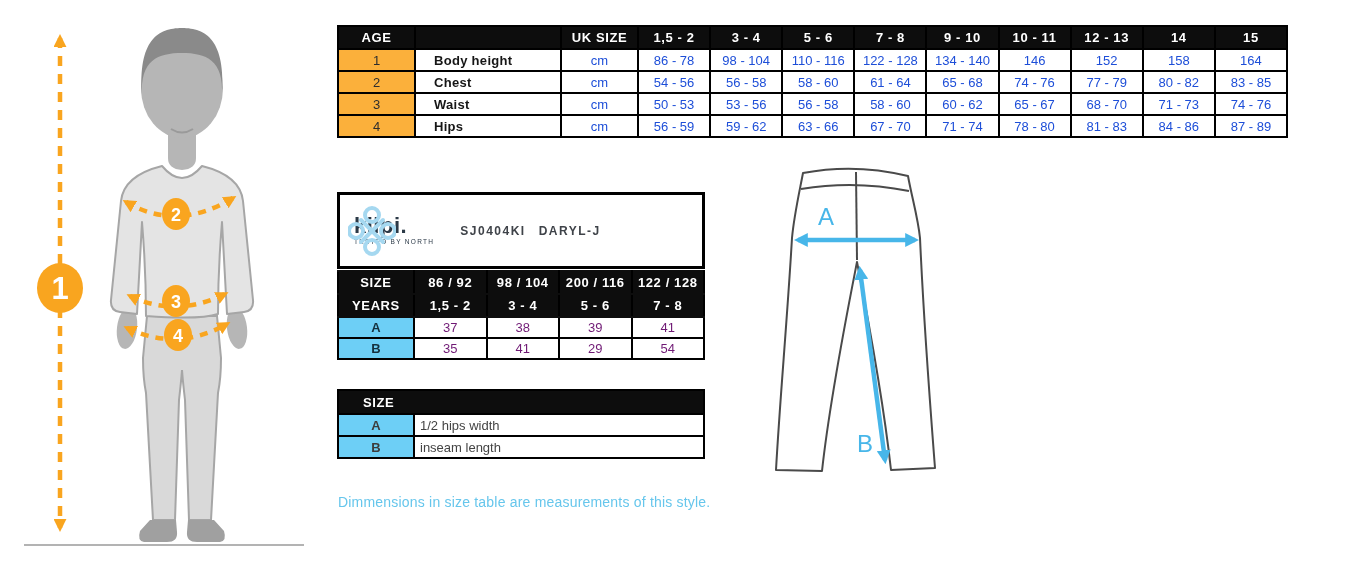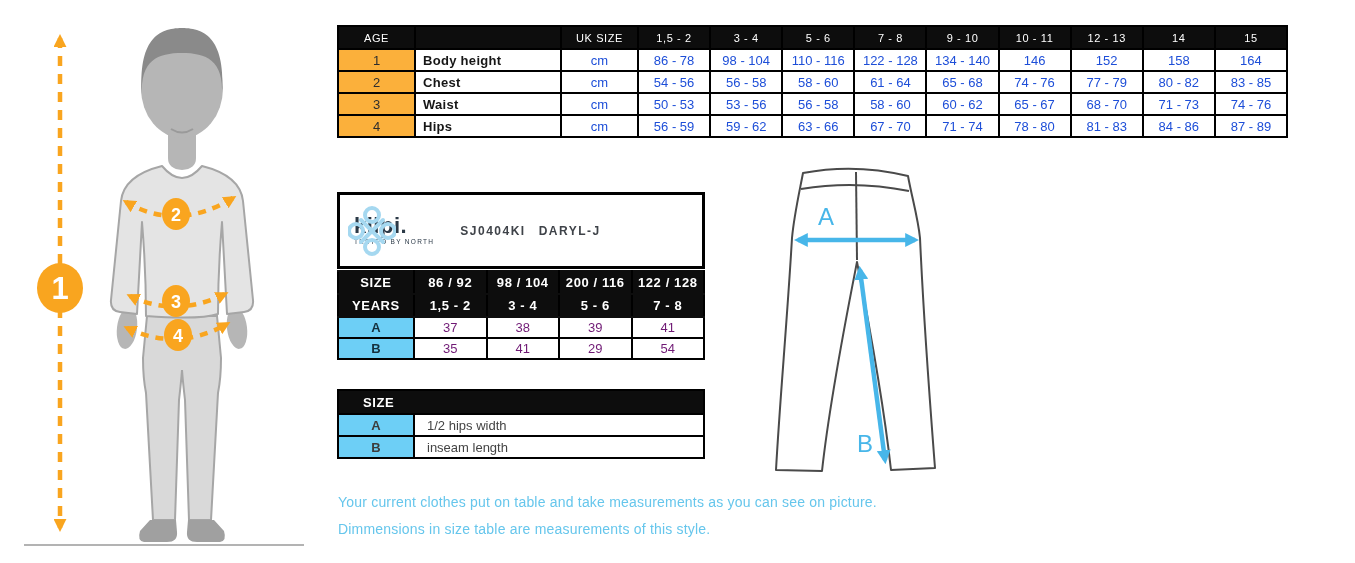--- a/index.html
+++ b/index.html
@@ -7,36 +7,36 @@
          font-family:"Liberation Sans",sans-serif;}
   svg{position:absolute;}
   .figure-svg{left:12px;top:8px;}
   .pants-svg{left:763px;top:158px;}
 
   table{position:absolute;border-collapse:collapse;table-layout:fixed;background:#fff;}
   th,td{border:2px solid #000;text-align:center;white-space:nowrap;overflow:hidden;padding:0;}
 
   
   .age-table{left:337px;top:25px;width:951px;}
-  .age-table th{background:#0d0d0d;color:#fff;font-size:11px;font-weight:normal;height:21px;letter-spacing:.6px;}
+  .age-table th{background:#0d0d0d;color:#fff;font-size:13px;font-weight:bold;height:21px;letter-spacing:.6px;}
   .age-table td{font-size:13px;color:#1d4ed8;height:20px;}
   .age-table td.num{background:#fbb03b;color:#2e2e2e;}
-  .age-table td.lbl{text-align:left;padding-left:7px;color:#161616;font-weight:bold;letter-spacing:.3px;}
+  .age-table td.lbl{text-align:left;padding-left:18px;color:#161616;font-weight:bold;letter-spacing:.3px;}
 
   
   .style-table{left:337px;top:270px;width:368px;}
   .style-table th{background:#0d0d0d;color:#fff;font-size:13px;font-weight:bold;height:21px;letter-spacing:.6px;border-color:#0d0d0d;border-left-color:#000;border-right-color:#000;}
   .style-table td{font-size:13px;color:#701a75;height:19px;}
   td.key{background:#6dcff6;color:#15313e;font-weight:bold;}
 
   
   .legend-table{left:337px;top:389px;width:368px;}
   .legend-table th{background:#0d0d0d;color:#fff;font-size:13px;font-weight:bold;height:22px;text-align:left;padding-left:24px;letter-spacing:.6px;}
   .legend-table td{font-size:13px;height:20px;color:#3c3c3c;}
-  .legend-table td.desc{text-align:left;padding-left:12px;color:#444;}
+  .legend-table td.desc{text-align:left;padding-left:5px;color:#444;}
 
   
   .brand-box{position:absolute;left:337px;top:192px;width:368px;height:77px;border:3px solid #000;
              box-sizing:border-box;display:flex;align-items:center;background:#fff;}
   .logo-wrap{display:flex;align-items:center;margin-left:8px;}
   .logo-text{margin-left:6px;line-height:1;}
   .brand-name{font-size:22px;font-weight:bold;color:#2b3947;letter-spacing:.5px;}
   .brand-tagline{font-size:6.5px;color:#2b3947;letter-spacing:1.3px;margin-top:2px;}
   .product-code{margin-left:26px;font-size:12px;font-weight:bold;color:#3f4349;letter-spacing:1.5px;}
   .product-code .style-name{margin-left:13px;}
@@ -282,16 +282,15 @@
     </g>
     <g font-family="Liberation Sans, sans-serif" font-size="24" fill="#47b6e9" text-anchor="middle">
       <line x1="35" y1="82" x2="152" y2="82" stroke="#47b6e9" stroke-width="4.5" marker-start="url(#barr)" marker-end="url(#barr)"></line>
       <text x="63" y="67">A</text>
       <line x1="97" y1="112" x2="122" y2="302" stroke="#47b6e9" stroke-width="4.5" marker-start="url(#barr)" marker-end="url(#barr)"></line>
       <text x="102" y="294">B</text>
     </g>
   </svg>
 
   <div class="notes">
-    <p>Your current clothes put on table and take measurements as you can see on picture.</p>
     <p>Dimmensions in size table are measurements of this style.</p>
   </div>
 </div>
 
 </body></html>

